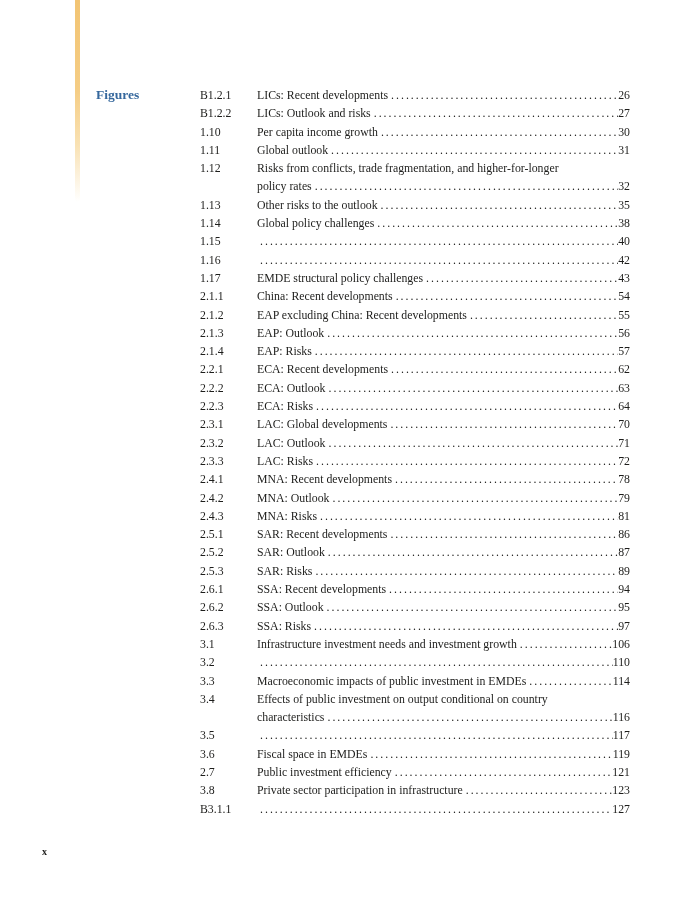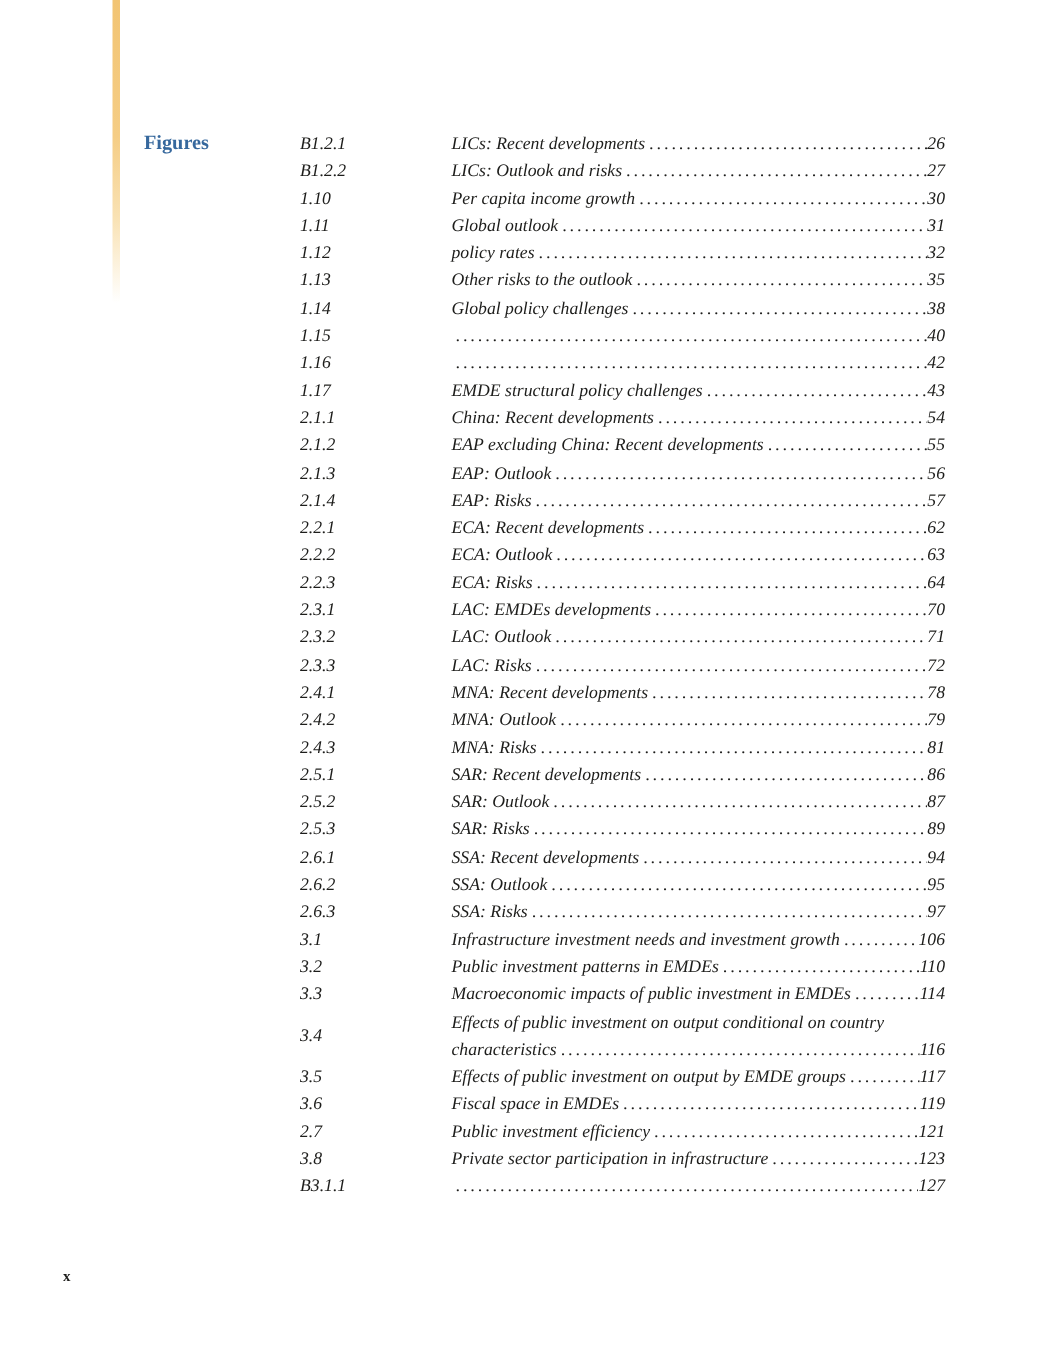--- a/index.html
+++ b/index.html
@@ -36,23 +36,23 @@
     color: var(--heading, #36689d);
   }
   .toc {
     position: absolute;
     left: 200px;
     top: 86px;
     width: 430px;
     font-size: 11.8px;
     line-height: 18.3px;
   }
-  .fig-row { display: flex; align-items: center; font-style: italic; }
+  .fig-row { display: flex; align-items: flex-start; }
   .fig-num { flex: 0 0 57px; width: 57px; }
-  .fig-lines { flex: 1 1 auto; min-width: 0; margin-left: 44px; }
+  .fig-lines { flex: 1 1 auto; min-width: 0; }
   .fig-line { display: flex; align-items: baseline; }
   .fig-title { white-space: nowrap; }
   .fig-dots {
     flex: 1 1 20px;
     min-width: 12px;
     overflow: hidden;
     white-space: nowrap;
     letter-spacing: 2px;
     padding: 0 1px 0 3px;
   }
@@ -110,20 +110,23 @@
             <span class="fig-title">Global outlook</span>
             <span class="fig-dots">................................................................................................................................................................................................................................................................................................................................................................................................................</span>
             <span class="fig-page">31</span>
           </div>
         </div>
       </div>
       <div class="fig-row">
         <span class="fig-num">1.12</span>
         <div class="fig-lines">
           <div class="fig-line">
+            <span class="fig-title">Risks from conflicts, trade fragmentation, and higher-for-longer</span>
+          </div>
+          <div class="fig-line">
             <span class="fig-title">policy rates</span>
             <span class="fig-dots">................................................................................................................................................................................................................................................................................................................................................................................................................</span>
             <span class="fig-page">32</span>
           </div>
         </div>
       </div>
       <div class="fig-row">
         <span class="fig-num">1.13</span>
         <div class="fig-lines">
           <div class="fig-line">
@@ -238,21 +241,21 @@
             <span class="fig-title">ECA: Risks</span>
             <span class="fig-dots">................................................................................................................................................................................................................................................................................................................................................................................................................</span>
             <span class="fig-page">64</span>
           </div>
         </div>
       </div>
       <div class="fig-row">
         <span class="fig-num">2.3.1</span>
         <div class="fig-lines">
           <div class="fig-line">
-            <span class="fig-title">LAC: EMDEs developments</span>
+            <span class="fig-title">LAC: Global developments</span>
             <span class="fig-dots">................................................................................................................................................................................................................................................................................................................................................................................................................</span>
             <span class="fig-page">70</span>
           </div>
         </div>
       </div>
       <div class="fig-row">
         <span class="fig-num">2.3.2</span>
         <div class="fig-lines">
           <div class="fig-line">
             <span class="fig-title">LAC: Outlook</span>
@@ -368,21 +371,20 @@
             <span class="fig-title">Infrastructure investment needs and investment growth</span>
             <span class="fig-dots">................................................................................................................................................................................................................................................................................................................................................................................................................</span>
             <span class="fig-page">106</span>
           </div>
         </div>
       </div>
       <div class="fig-row">
         <span class="fig-num">3.2</span>
         <div class="fig-lines">
           <div class="fig-line">
-            <span class="fig-title">Public investment patterns in EMDEs</span>
             <span class="fig-dots">................................................................................................................................................................................................................................................................................................................................................................................................................</span>
             <span class="fig-page">110</span>
           </div>
         </div>
       </div>
       <div class="fig-row">
         <span class="fig-num">3.3</span>
         <div class="fig-lines">
           <div class="fig-line">
             <span class="fig-title">Macroeconomic impacts of public investment in EMDEs</span>
@@ -401,21 +403,20 @@
             <span class="fig-title">characteristics</span>
             <span class="fig-dots">................................................................................................................................................................................................................................................................................................................................................................................................................</span>
             <span class="fig-page">116</span>
           </div>
         </div>
       </div>
       <div class="fig-row">
         <span class="fig-num">3.5</span>
         <div class="fig-lines">
           <div class="fig-line">
-            <span class="fig-title">Effects of public investment on output by EMDE groups</span>
             <span class="fig-dots">................................................................................................................................................................................................................................................................................................................................................................................................................</span>
             <span class="fig-page">117</span>
           </div>
         </div>
       </div>
       <div class="fig-row">
         <span class="fig-num">3.6</span>
         <div class="fig-lines">
           <div class="fig-line">
             <span class="fig-title">Fiscal space in EMDEs</span>

